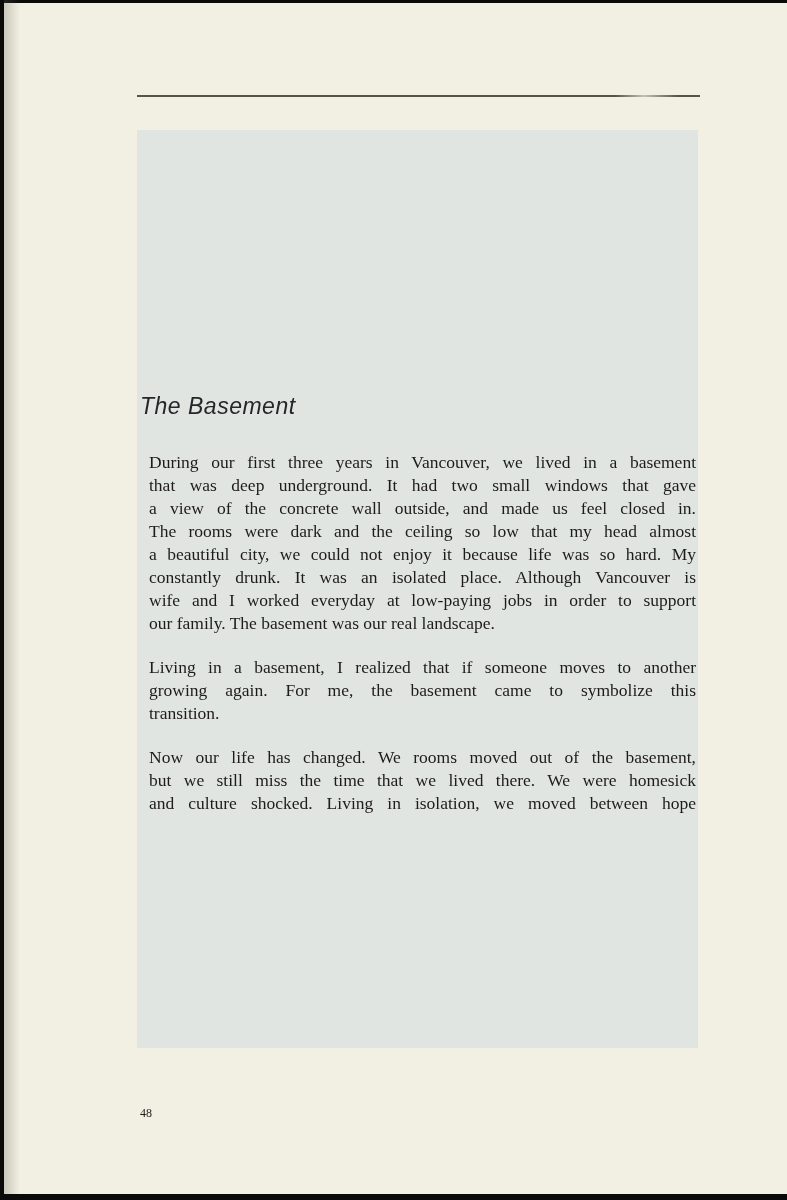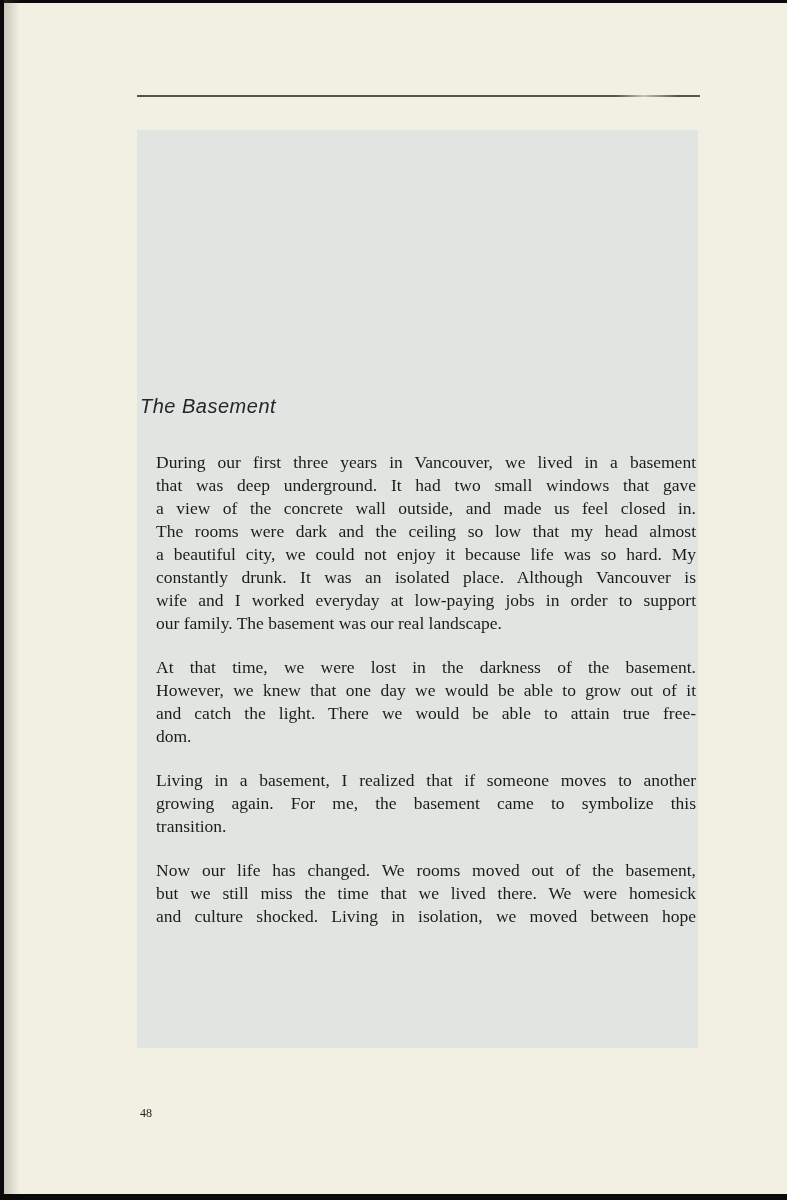--- a/index.html
+++ b/index.html
@@ -41,30 +41,30 @@
     width: 561px; height: 918px;
     background: var(--panel);
     padding: 258px 2px 0 3px;
   }
 
   .title {
     margin: 0;
     font-family: "Liberation Sans", sans-serif;
     font-style: italic;
     font-weight: normal;
-    font-size: 20px;
+    font-size: 23px;
     line-height: 36px;
     letter-spacing: 0.5px;
     color: #26262a;
   }
 
   .body-text { margin-top: 27px; width: 556px; }
 
   .para {
-    margin: 0 0 21px 16px;
+    margin: 0 0 21px 9px;
     font-size: 17.5px;
     line-height: 23px;
     color: var(--ink);
   }
   .ln { display: block; text-align: justify; text-align-last: justify; }
   .ln.last { text-align-last: left; }
 
   .page-number {
     position: absolute; left: 140px; top: 1102px;
     font-size: 12px; line-height: 22px;
@@ -88,26 +88,20 @@
         <span class="ln">During our first three years in Vancouver, we lived in a basement</span>
         <span class="ln">that was deep underground. It had two small windows that gave</span>
         <span class="ln">a view of the concrete wall outside, and made us feel closed in.</span>
         <span class="ln">The rooms were dark and the ceiling so low that my head almost</span>
         <span class="ln">a beautiful city, we could not enjoy it because life was so hard. My</span>
         <span class="ln">constantly drunk. It was an isolated place. Although Vancouver is</span>
         <span class="ln">wife and I worked everyday at low-paying jobs in order to support</span>
         <span class="ln last">our family. The basement was our real landscape.</span>
       </p>
       <p class="para">
-        <span class="ln">At that time, we were lost in the darkness of the basement.</span>
-        <span class="ln">However, we knew that one day we would be able to grow out of it</span>
-        <span class="ln">and catch the light. There we would be able to attain true free-</span>
-        <span class="ln last">dom.</span>
-      </p>
-      <p class="para">
         <span class="ln">Living in a basement, I realized that if someone moves to another</span>
         <span class="ln">growing again. For me, the basement came to symbolize this</span>
         <span class="ln last">transition.</span>
       </p>
       <p class="para">
         <span class="ln">Now our life has changed. We rooms moved out of the basement,</span>
         <span class="ln">but we still miss the time that we lived there. We were homesick</span>
         <span class="ln">and culture shocked. Living in isolation, we moved between hope</span>
       </p>
     </div>

